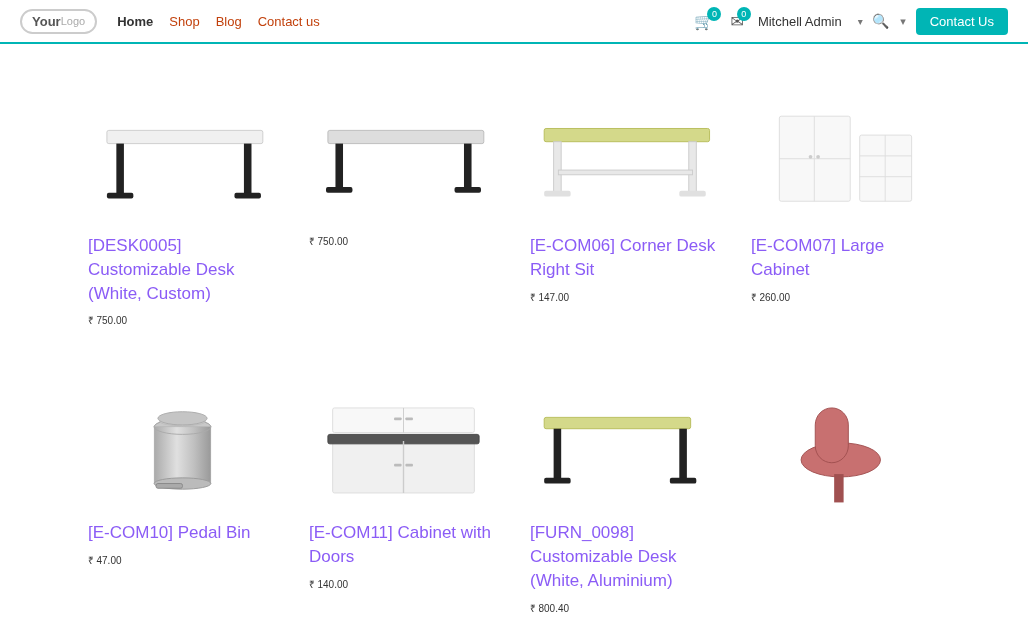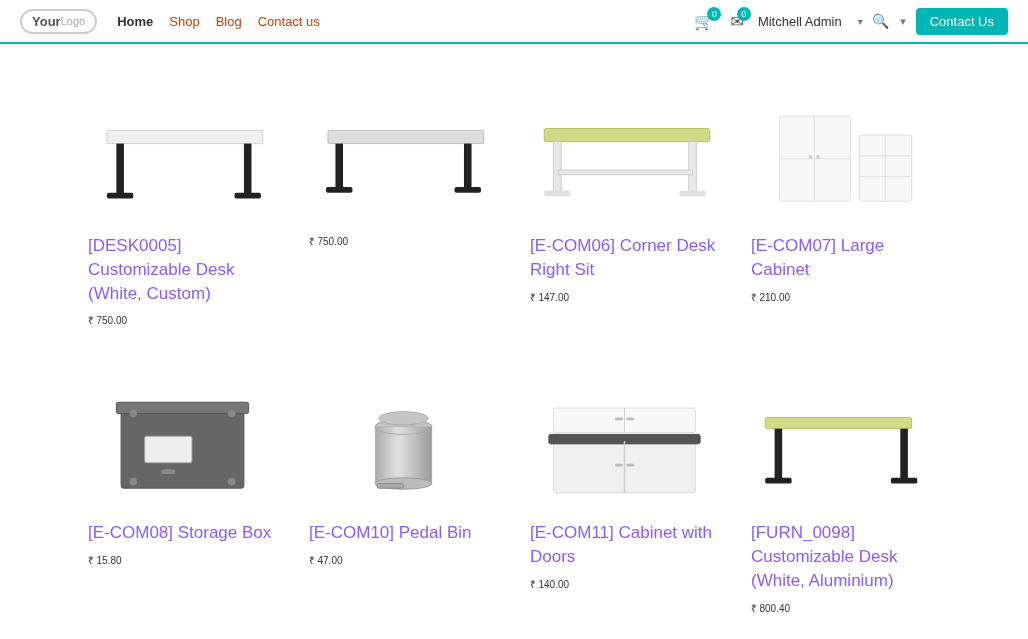--- a/index.html
+++ b/index.html
@@ -259,44 +259,23 @@
 
           <rect x="115" y="45" width="55" height="70" rx="2" fill="#f8f8f8" stroke="#ddd" stroke-width="1"></rect>
 
           <line x1="115" y1="67" x2="170" y2="67" stroke="#ddd" stroke-width="1"></line>
           <line x1="115" y1="89" x2="170" y2="89" stroke="#ddd" stroke-width="1"></line>
 
           <line x1="142" y1="45" x2="142" y2="115" stroke="#ddd" stroke-width="1"></line>
         </svg>
       </div>
       <a href="#" class="product-name">[E-COM07] Large Cabinet</a>
-      <div class="product-price">₹ 210.00</div>
-    </div>
-
-    <div class="product-card">
-      <div class="product-img">
-        <svg viewBox="0 0 200 130" xmlns="http://www.w3.org/2000/svg">
-
-          <rect x="35" y="30" width="130" height="85" rx="3" fill="#666" stroke="#555" stroke-width="1"></rect>
-
-          <rect x="30" y="24" width="140" height="12" rx="2" fill="#777" stroke="#555" stroke-width="1"></rect>
-
-          <circle cx="48" cy="36" r="4" fill="#888"></circle>
-          <circle cx="152" cy="36" r="4" fill="#888"></circle>
-          <circle cx="48" cy="108" r="4" fill="#888"></circle>
-          <circle cx="152" cy="108" r="4" fill="#888"></circle>
-
-          <rect x="60" y="60" width="50" height="28" rx="2" fill="#eee" stroke="#aaa" stroke-width="1"></rect>
-
-          <rect x="78" y="95" width="14" height="5" rx="2" fill="#888"></rect>
-        </svg>
-      </div>
-      <a href="#" class="product-name">[E-COM08] Storage Box</a>
-      <div class="product-price">₹ 15.80</div>
-    </div>
+      <div class="product-price">₹ 260.00</div>
+    </div>
+
 
     <div class="product-card">
       <div class="product-img">
         <svg viewBox="0 0 200 130" xmlns="http://www.w3.org/2000/svg">
 
           <ellipse cx="100" cy="50" rx="30" ry="8" fill="#c8c8c8" stroke="#aaa" stroke-width="1"></ellipse>
           <rect x="70" y="50" width="60" height="60" fill="url(#silver)" stroke="#aaa" stroke-width="0.5"></rect>
           <defs>
             <linearGradient id="silver" x1="0" y1="0" x2="1" y2="0">
               <stop offset="0%" stop-color="#aaa"></stop>

